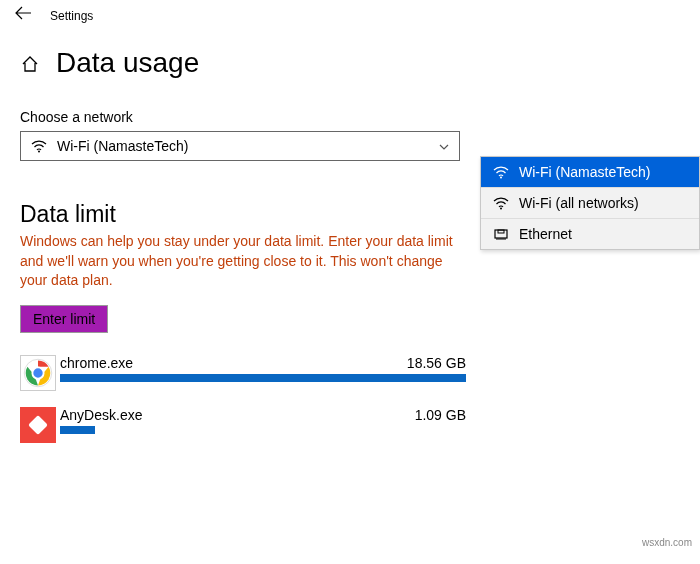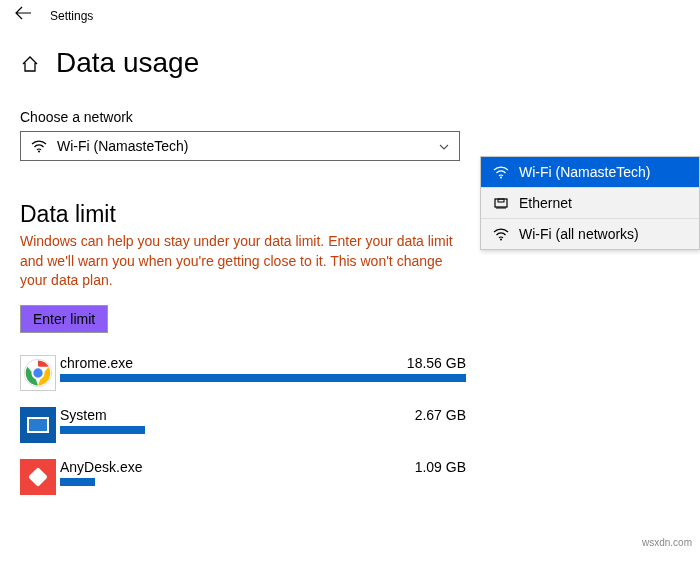--- a/index.html
+++ b/index.html
@@ -66,21 +66,21 @@
     }
     .section-desc {
       font-size: 14px;
       color: #c2410c;
       line-height: 1.4;
       margin-top: 4px;
       max-width: 450px;
     }
     .enter-limit-btn {
       display: inline-block;
-      background: #8b5cf6;
+      background: #a21caf;
       border: 1px solid #999;
       padding: 5px 12px;
       font-size: 14px;
       margin-top: 14px;
       cursor: pointer;
     }
     .usage-list {
       margin-top: 22px;
     }
     .usage-row {
@@ -236,34 +236,20 @@
           <div class="usage-top">
             <span>chrome.exe</span>
             <span>18.56 GB</span>
           </div>
           <div class="usage-bar-track">
             <div class="usage-bar-fill" style="width:100%"></div>
           </div>
         </div>
       </div>
       <div class="usage-row">
-        <div class="app-icon system-ic">
-          <div class="system-inner"></div>
-        </div>
-        <div class="usage-body">
-          <div class="usage-top">
-            <span>System</span>
-            <span>2.67 GB</span>
-          </div>
-          <div class="usage-bar-track">
-            <div class="usage-bar-fill" style="width:21.007081038552318%"></div>
-          </div>
-        </div>
-      </div>
-      <div class="usage-row">
         <div class="app-icon anydesk-ic">
           <div class="anydesk-shape"></div>
         </div>
         <div class="usage-body">
           <div class="usage-top">
             <span>AnyDesk.exe</span>
             <span>1.09 GB</span>
           </div>
           <div class="usage-bar-track">
             <div class="usage-bar-fill" style="width:8.575924468922109%"></div>
@@ -276,28 +262,28 @@
 <div class="dropdown" id="dropdown">
     <div class="item selected">
       <span class="small-ico"><svg width="16" height="16" viewBox="0 0 16 16">
           <path d="M1 6 A10 10 0 0 1 15 6 M3.5 9 A6 6 0 0 1 12.5 9 M6 12 A2.5 2.5 0 0 1 10 12" stroke="#fff" stroke-width="1.2" fill="none"></path>
           <circle cx="8" cy="13.5" r="1" fill="#fff"></circle>
         </svg></span>
       <span>Wi-Fi (NamasteTech)</span>
     </div>
     <div class="item">
       <span class="small-ico"><svg width="16" height="16" viewBox="0 0 16 16">
+          <path d="M1 6 A10 10 0 0 1 15 6 M3.5 9 A6 6 0 0 1 12.5 9 M6 12 A2.5 2.5 0 0 1 10 12" stroke="#000" stroke-width="1.2" fill="none"></path>
+          <circle cx="8" cy="13.5" r="1" fill="#000"></circle>
+        </svg></span>
+      <span>Wi-Fi (all networks)</span>
+    </div>
+    <div class="item">
+      <span class="small-ico"><svg width="16" height="16" viewBox="0 0 16 16">
           <rect x="2" y="4" width="12" height="8" stroke="#000" stroke-width="1.2" fill="none"></rect>
           <rect x="5" y="4" width="6" height="3" stroke="#000" stroke-width="1" fill="none"></rect>
           <path d="M4 12v2 M6 12v2 M8 12v2 M10 12v2 M12 12v2" stroke="#000" stroke-width="1"></path>
         </svg></span>
       <span>Ethernet</span>
     </div>
-    <div class="item">
-      <span class="small-ico"><svg width="16" height="16" viewBox="0 0 16 16">
-          <path d="M1 6 A10 10 0 0 1 15 6 M3.5 9 A6 6 0 0 1 12.5 9 M6 12 A2.5 2.5 0 0 1 10 12" stroke="#000" stroke-width="1.2" fill="none"></path>
-          <circle cx="8" cy="13.5" r="1" fill="#000"></circle>
-        </svg></span>
-      <span>Wi-Fi (all networks)</span>
-    </div>
   </div>
 
 <div class="watermark">wsxdn.com</div>
 
 </body></html>

